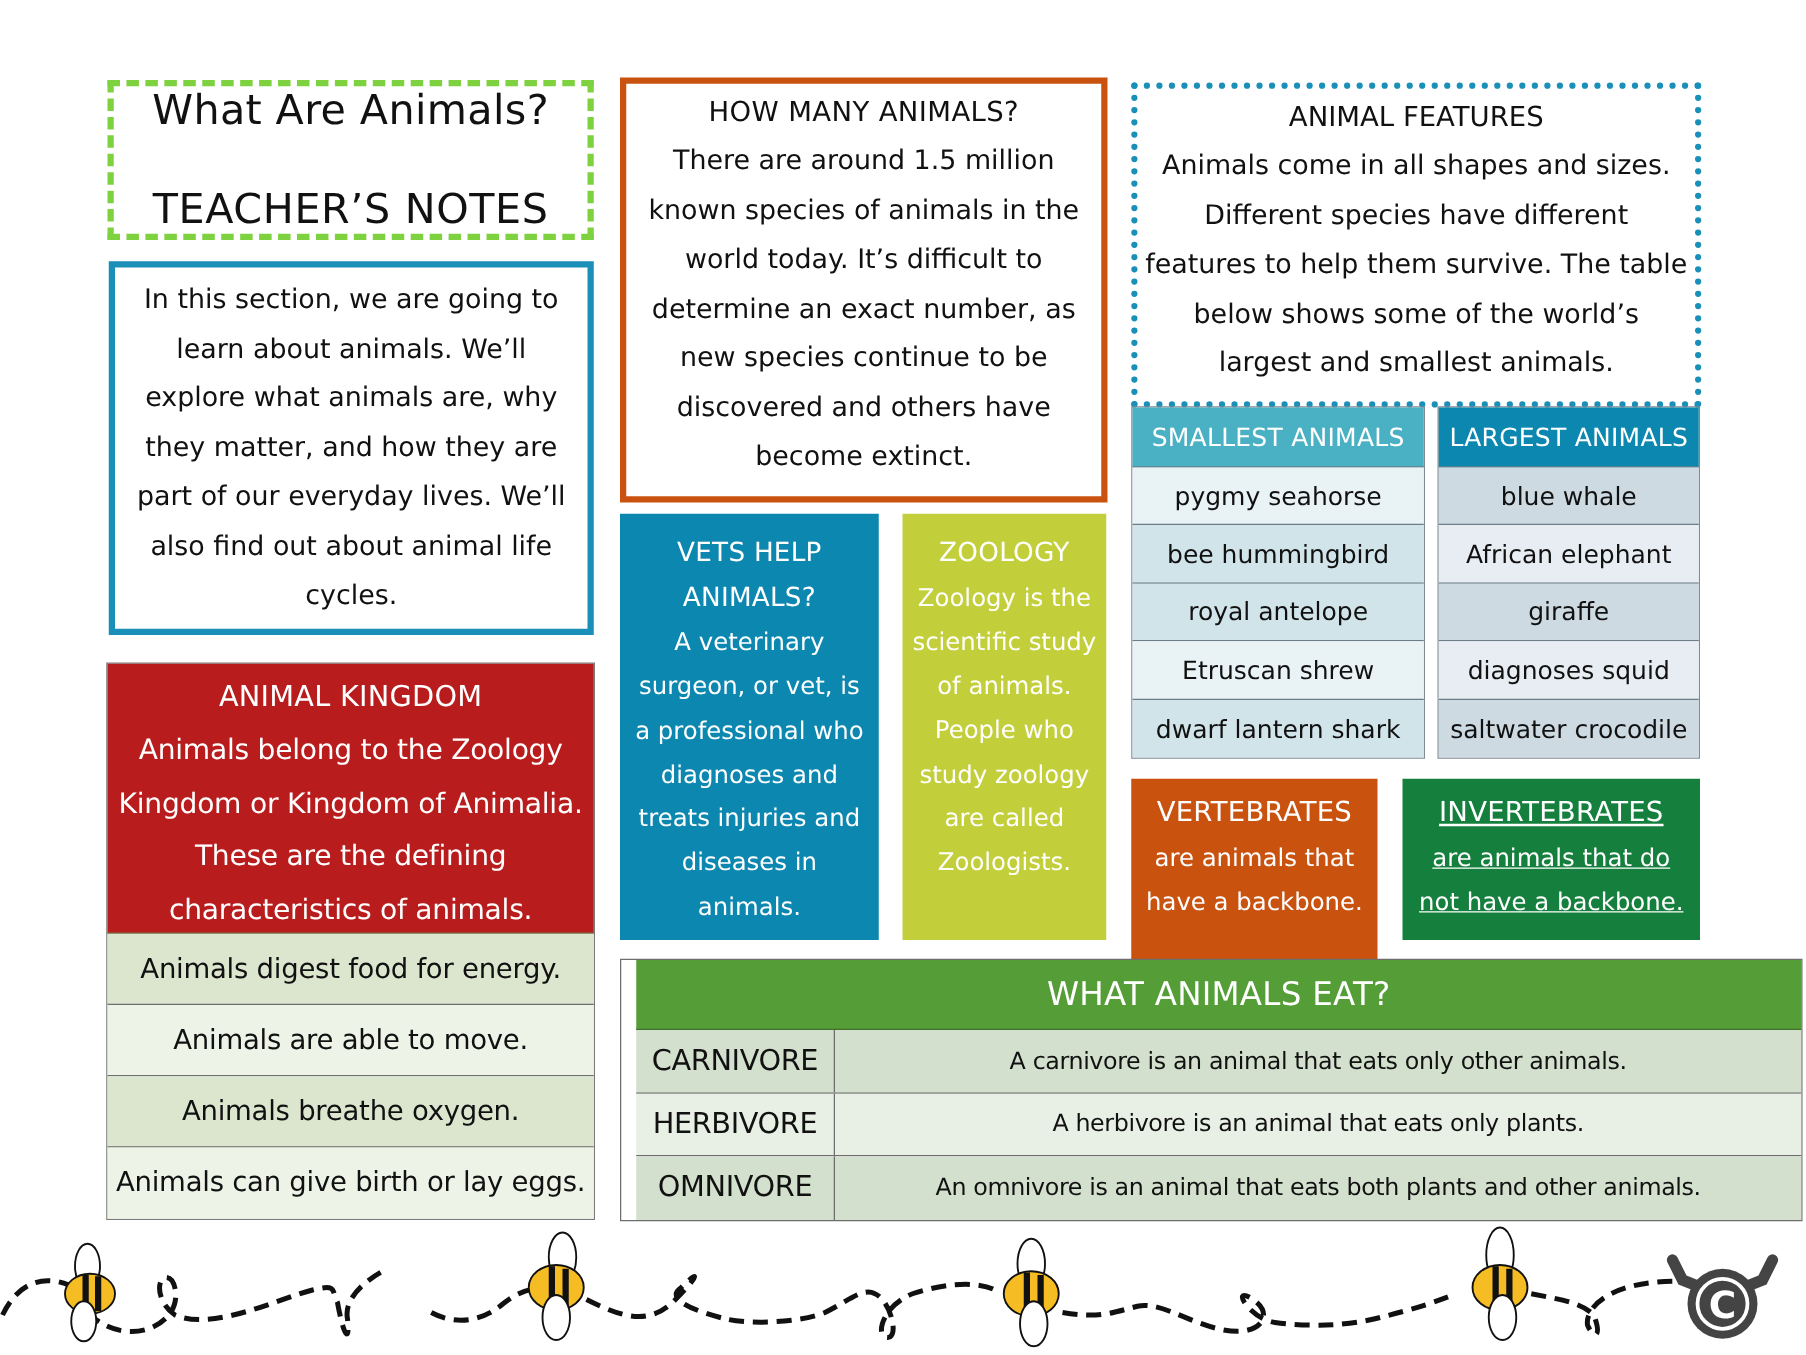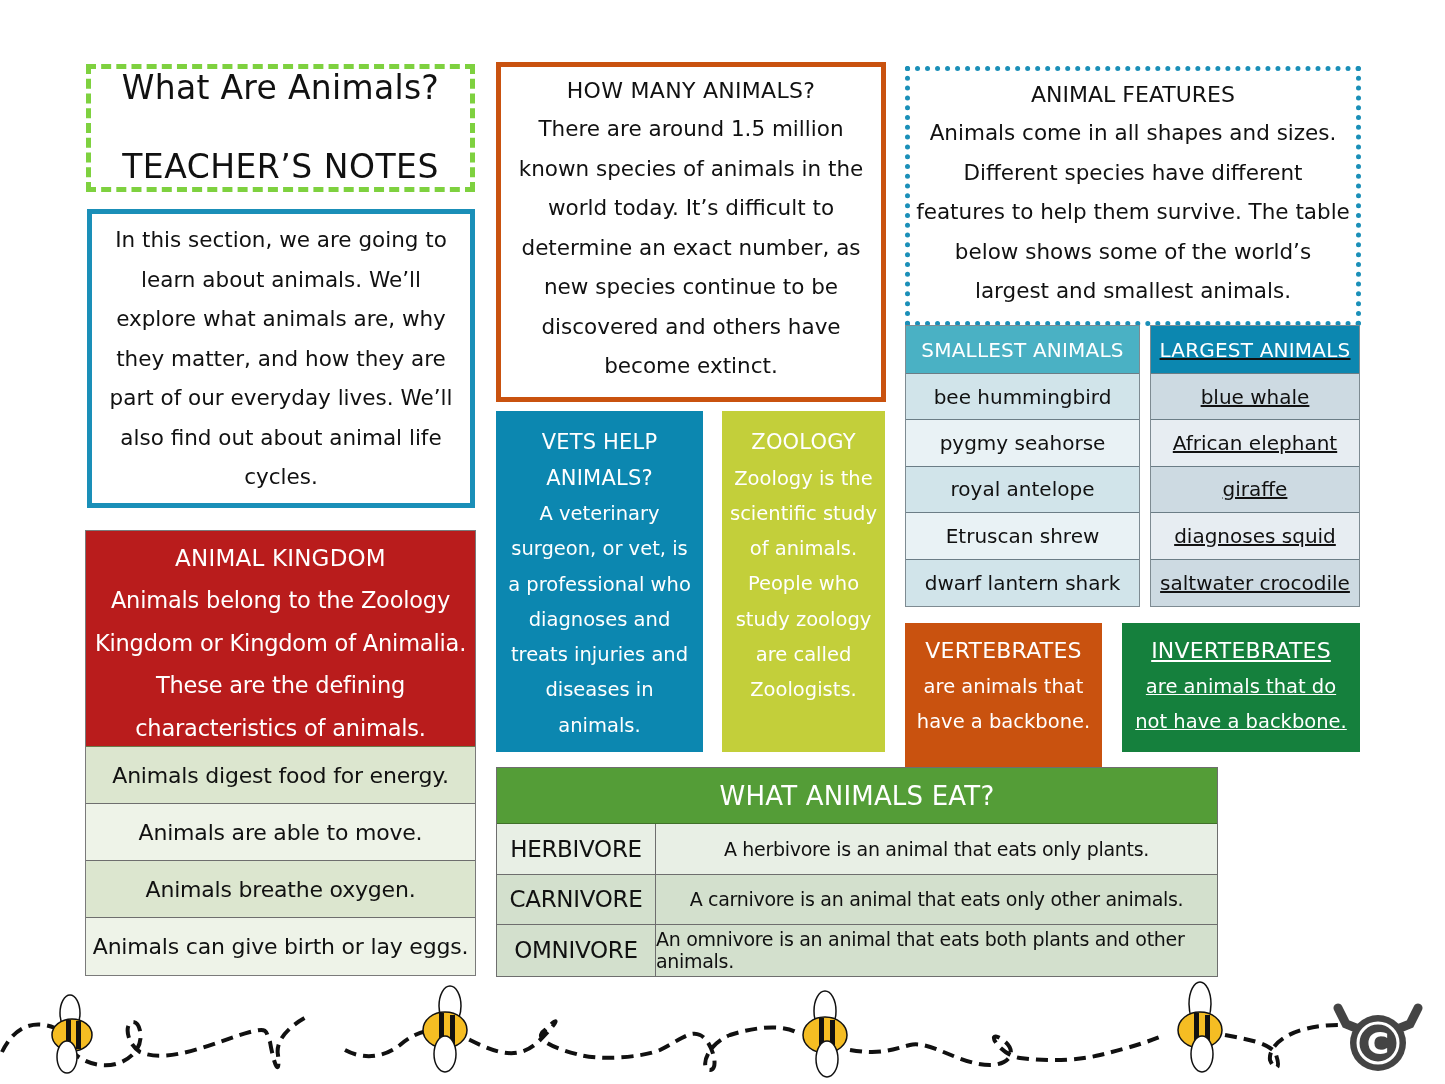--- a/index.html
+++ b/index.html
@@ -26,21 +26,21 @@
   #features-box { left: 905px; top: 66px; width: 456px; height: 260px; border: 5px dotted #1a8fb8; padding: 6px 6px; }
   #features-box .h { font-size: 22px; line-height: 36px; }
   #features-box p { font-size: 21.5px; line-height: 39.5px; }
 
   
   .animal-table { top: 325px; width: 235px; border: 1px solid #7e8b92; }
   .animal-table .th { height: 48px; color:#fff; font-size: 20px; display:flex; align-items:center; justify-content:center; border-bottom: 1px solid #6b7d86; letter-spacing: 0.2px; }
   .animal-table .td { height: 46.4px; display:flex; align-items:center; justify-content:center; font-size: 20px; border-bottom: 1px solid #6b7d86; }
   .animal-table .td:last-child { border-bottom: none; }
   #small-table { left: 905px; }
-  #large-table { left: 1150px; width: 210px; text-decoration: underline; }
+  #large-table { left: 1150px; width: 210px; }
 
   
   .color-card { color: #fff; text-align:center; padding-top: 14px; }
   .color-card .h { font-size: 21px; line-height: 35.5px; letter-spacing: 0.2px; }
   .color-card p { font-size: 19.5px; line-height: 35.3px; }
   #vets-card { left: 496px; top: 411px; width: 207px; height: 341px; background: #0c87b0; }
   #zoology-card { left: 722px; top: 411px; width: 163px; height: 341px; background: #c3cf3a; }
 
   
   #vert-card { left: 905px; top: 623px; width: 197px; height: 162px; background: #c9520f; padding-top: 10px; }
@@ -52,21 +52,21 @@
   #kingdom-table { left: 85px; top: 530px; width: 391px; border: 1px solid #7a7a7a; }
   #kingdom-table .head { background: #b91c1c; color:#fff; text-align:center; height: 216px; padding-top: 6px; border-bottom: 1px solid #6b7a4a; }
   #kingdom-table .head .h { font-size: 23px; line-height: 42px; letter-spacing: 0.2px; }
   #kingdom-table .head p { font-size: 22.5px; line-height: 42.5px; white-space: nowrap; letter-spacing: -0.2px; }
   #kingdom-table .row { height: 57px; display:flex; align-items:center; justify-content:center; font-size: 22px; border-bottom: 1px solid #6e6e6e; white-space: nowrap; letter-spacing: -0.2px; }
   #kingdom-table .row:last-child { border-bottom: none; }
   #kingdom-table .row.dark { background: #dce6cf; }
   #kingdom-table .row.light { background: #eef3e8; }
 
   
-  #eat-table { left: 496px; top: 767px; width: 722px; border: 1px solid #6e6e6e; }
+  #eat-table { left: 496px; top: 767px; width: 946px; border: 1px solid #6e6e6e; padding-left: 12px; }
   #eat-table .head { height: 56px; background: #549d37; color:#fff; font-size: 26px; display:flex; align-items:center; justify-content:center; border-bottom: 1px solid #40702a; letter-spacing: 0.2px; }
   #eat-table .row { height: 50.6px; display:flex; border-bottom: 1px solid #6e6e6e; }
   #eat-table .row:last-child { border-bottom: none; }
   #eat-table .row.dark { background: #d3e0cd; }
   #eat-table .row.light { background: #e8efe5; }
   #eat-table .label { width: 159px; border-right: 1px solid #6e6e6e; display:flex; align-items:center; justify-content:center; font-size: 23px; letter-spacing: -0.3px; }
   #eat-table .desc { flex: 1; display:flex; align-items:center; justify-content:center; font-size: 19px; letter-spacing: -0.3px; }
 
   
   #footer { left: 0; top: 980px; width: 1445px; height: 104px; }
@@ -88,22 +88,22 @@
   <p>There are around 1.5 million known species of animals in the world today. It’s difficult to determine an exact number, as new species continue to be discovered and others have become extinct.</p>
 </div>
 
 <div id="features-box" class="abs center">
   <div class="h">ANIMAL FEATURES</div>
   <p>Animals come in all shapes and sizes. Different species have different features to help them survive. The table below shows some of the world’s largest and smallest animals.</p>
 </div>
 
 <div id="small-table" class="abs animal-table">
   <div class="th" style="background:#4ab1c4">SMALLEST ANIMALS</div>
+  <div class="td" style="background:#e9f2f5">pygmy seahorse</div>
   <div class="td" style="background:#d1e4ea">bee hummingbird</div>
-  <div class="td" style="background:#e9f2f5">pygmy seahorse</div>
   <div class="td" style="background:#d1e4ea">royal antelope</div>
   <div class="td" style="background:#e9f2f5">Etruscan shrew</div>
   <div class="td" style="background:#d1e4ea">dwarf lantern shark</div>
 </div>
 
 <div id="large-table" class="abs animal-table">
   <div class="th" style="background:#0c87b0">LARGEST ANIMALS</div>
   <div class="td" style="background:#cddae2">blue whale</div>
   <div class="td" style="background:#e7edf2">African elephant</div>
   <div class="td" style="background:#cddae2">giraffe</div>
@@ -140,27 +140,27 @@
     <p>characteristics of animals.</p>
   </div>
   <div class="row dark">Animals digest food for energy.</div>
   <div class="row light">Animals are able to move.</div>
   <div class="row dark">Animals breathe oxygen.</div>
   <div class="row light">Animals can give birth or lay eggs.</div>
 </div>
 
 <div id="eat-table" class="abs">
   <div class="head">WHAT ANIMALS EAT?</div>
+  <div class="row dark">
+    <div class="label">CARNIVORE</div>
+    <div class="desc">A carnivore is an animal that eats only other animals.</div>
+  </div>
   <div class="row light">
     <div class="label">HERBIVORE</div>
     <div class="desc">A herbivore is an animal that eats only plants.</div>
-  </div>
-  <div class="row dark">
-    <div class="label">CARNIVORE</div>
-    <div class="desc">A carnivore is an animal that eats only other animals.</div>
   </div>
   <div class="row dark">
     <div class="label">OMNIVORE</div>
     <div class="desc">An omnivore is an animal that eats both plants and other animals.</div>
   </div>
 </div>
 
 <div id="footer" class="abs">
   <svg width="1445" height="104" viewBox="0 0 1445 104">
     <path d="M2 72 C 15 45, 35 40, 55 48 M70 70 C 90 90, 120 90, 135 72 C 145 60, 140 42, 133 42 C 125 42, 125 62, 140 72 C 170 85, 220 60, 250 52 C 270 47, 265 52, 270 62 C 275 90, 280 95, 278 75 C 275 60, 290 45, 310 35 M 345 70 C 360 78, 380 80, 400 65 C 420 48, 440 45, 470 60 C 500 75, 520 80, 540 60 C 560 40, 560 35, 545 50 C 530 60, 560 70, 580 75 C 600 80, 640 78, 660 70 C 680 60, 690 50, 700 55 C 712 60, 720 90, 710 90 C 700 90, 705 65, 730 55 C 760 45, 790 45, 800 55 M 850 70 C 880 75, 890 70, 910 65 C 930 60, 960 85, 990 85 C 1010 85, 1020 70, 1000 58 C 985 50, 1000 75, 1020 78 C 1050 82, 1080 80, 1100 75 C 1120 70, 1140 65, 1165 55 M 1225 55 C 1250 60, 1265 62, 1275 72 C 1282 90, 1275 92, 1270 80 C 1268 65, 1290 45, 1340 45" fill="none" stroke="#111" stroke-width="4" stroke-dasharray="12 7"></path>

